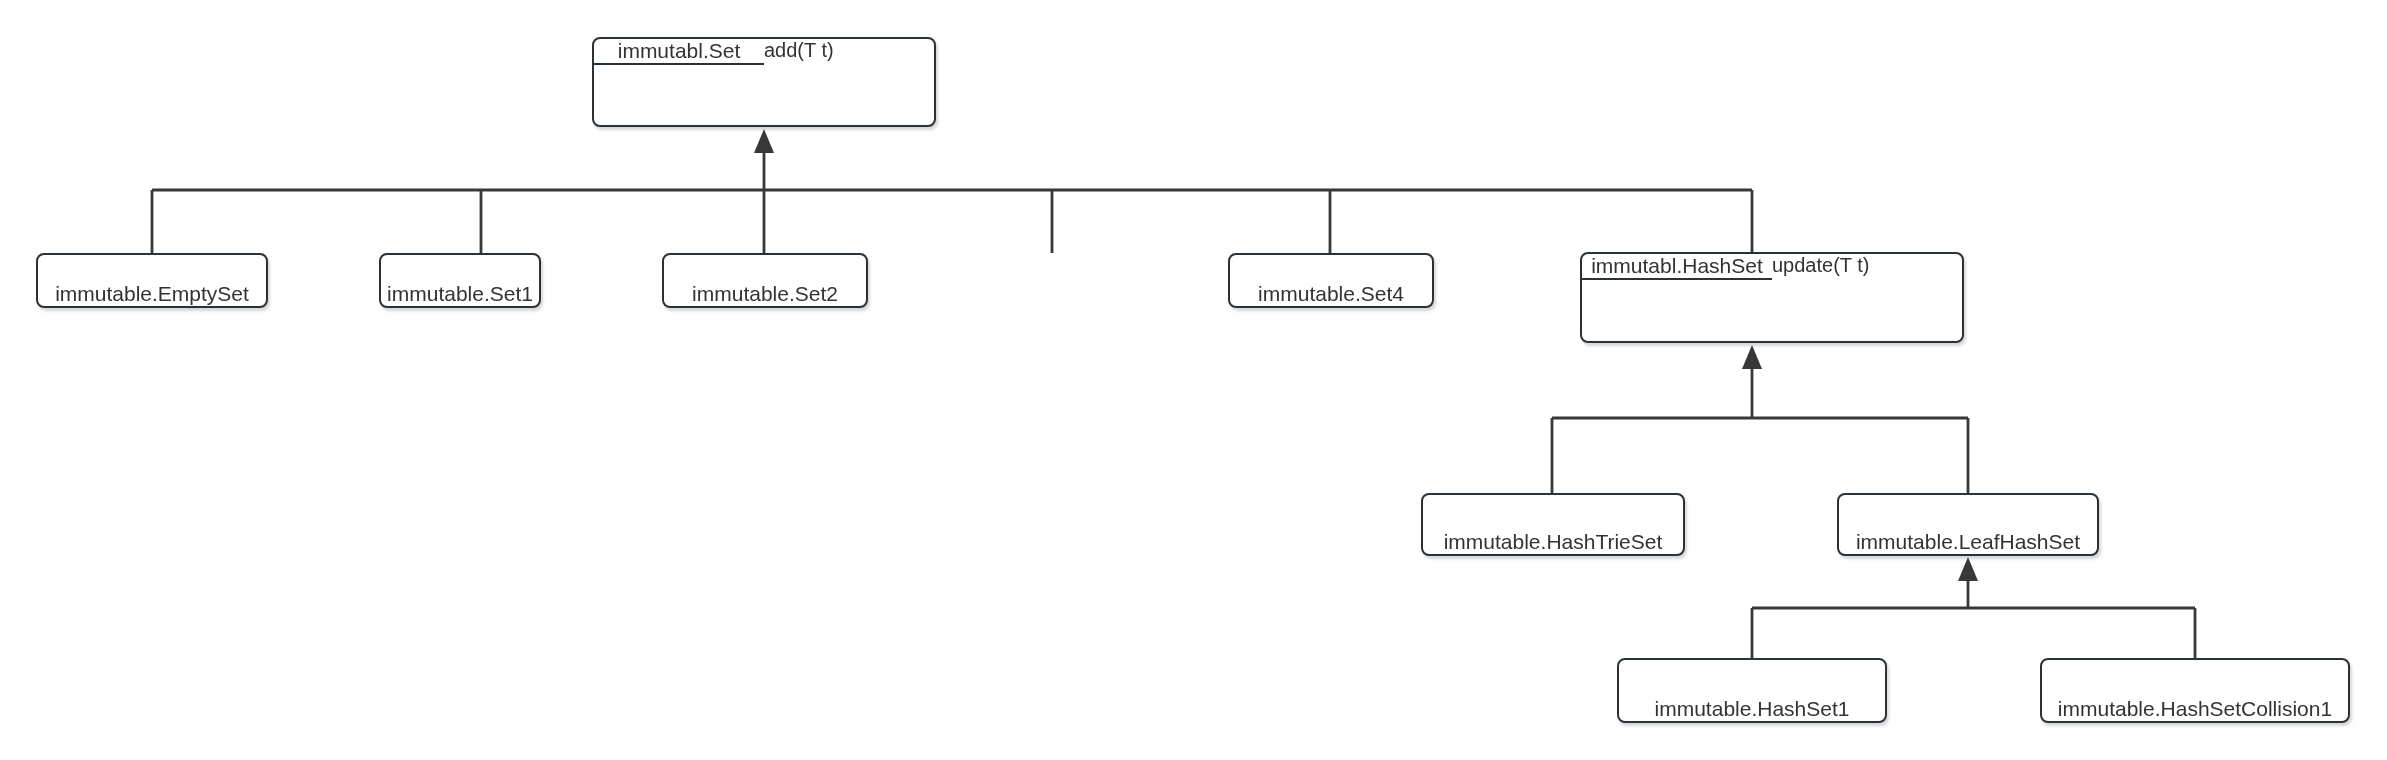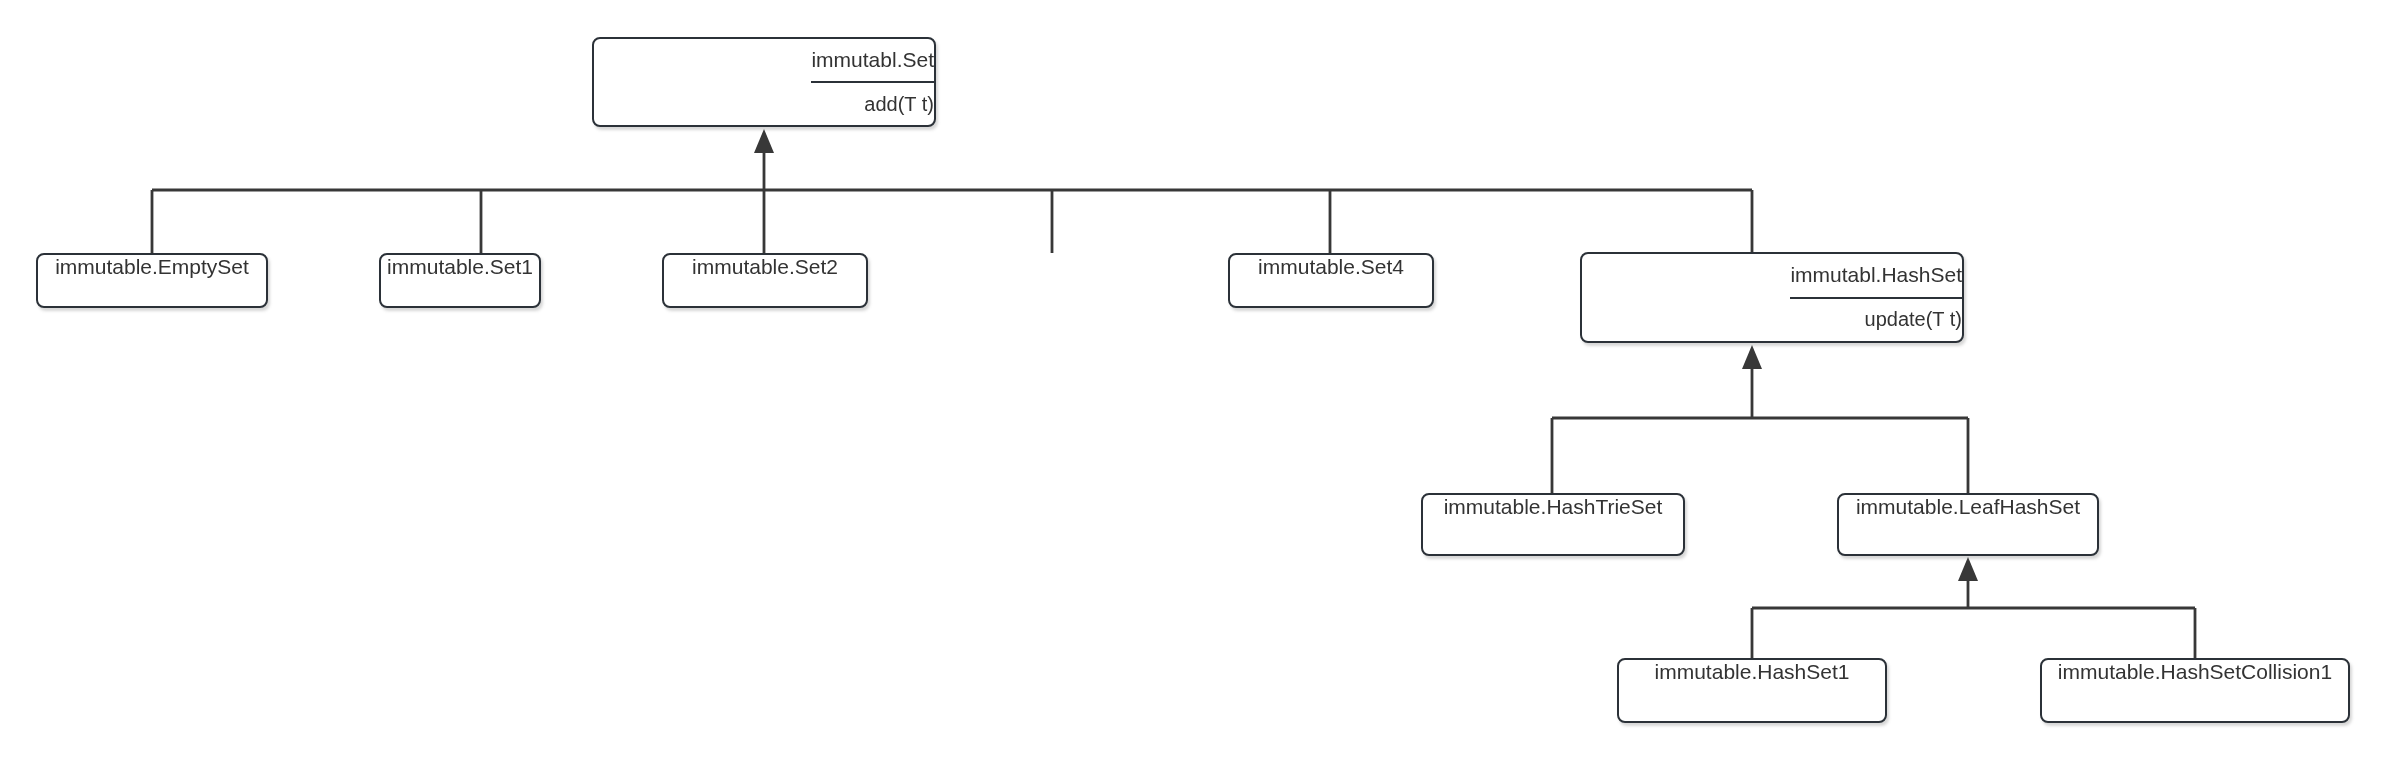--- a/index.html
+++ b/index.html
@@ -23,27 +23,27 @@
   .node{
     position:absolute;
     box-sizing:border-box;
     background:var(--fill);
     border:2.5px solid var(--border);
     border-radius:8px;
     box-shadow:2px 3px 3px rgba(110,110,110,0.28);
     color:var(--text);
     font-size:21px;
     display:flex;
-    align-items:flex-start;
+    align-items:flex-end;
     justify-content:center;
     white-space:nowrap;
   }
   .node.compart{
-    flex-direction:column;
-    align-items:flex-end;
+    flex-direction:row;
+    align-items:flex-start;
     justify-content:stretch;
     padding:0;
   }
   .compart .title{
     flex:1 1 50%;
     display:flex;align-items:center;justify-content:center;
     border-bottom:2.5px solid var(--border);
   }
   .compart .method{
     flex:1 1 50%;

